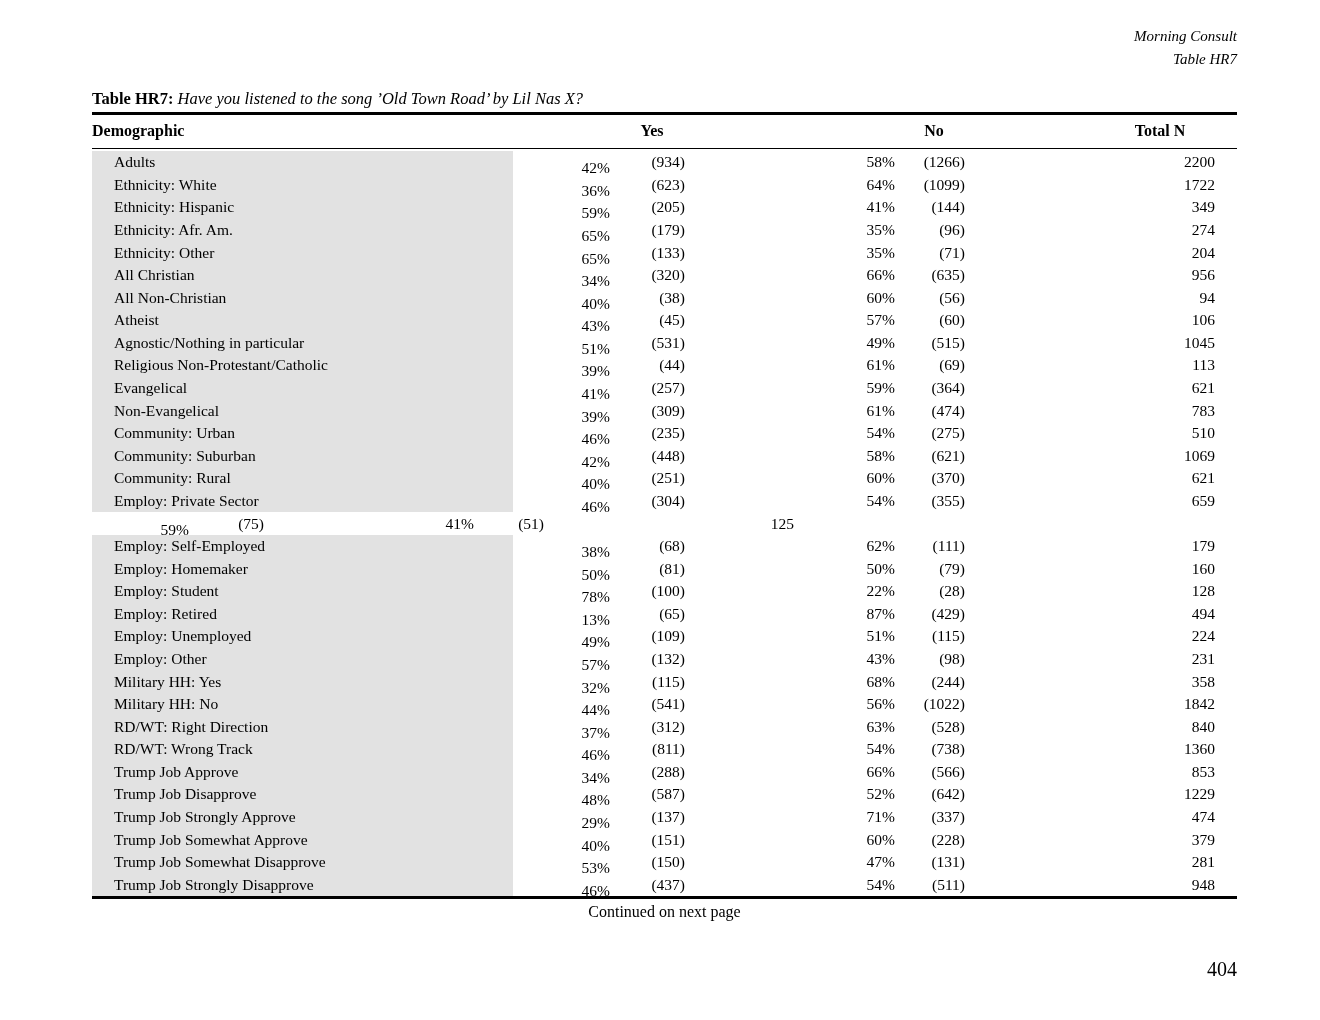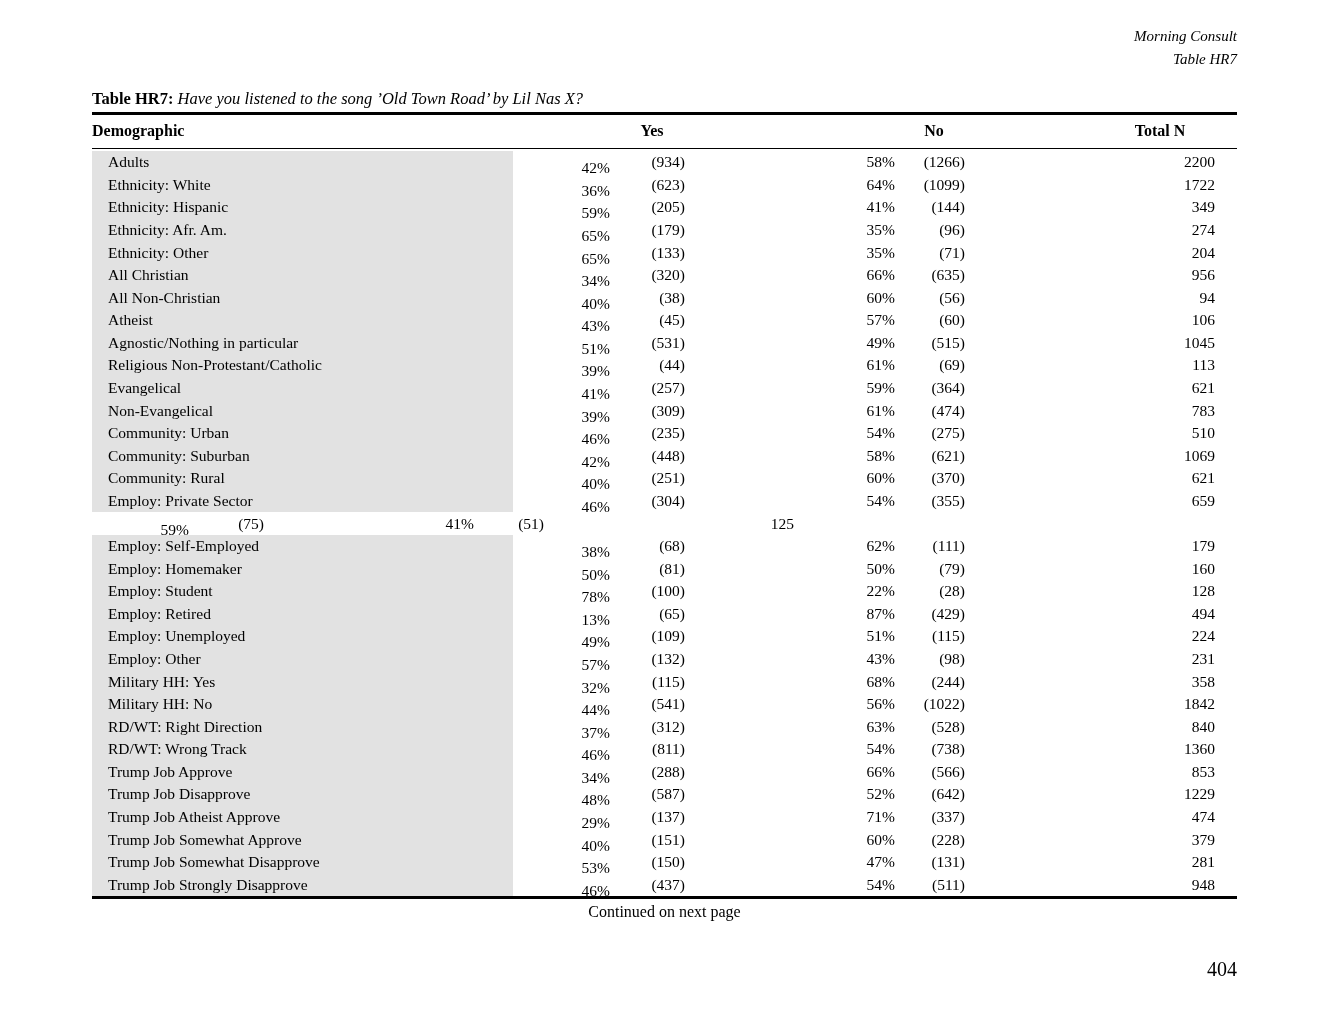--- a/index.html
+++ b/index.html
@@ -58,21 +58,21 @@
   .trow {
     display: flex;
     height: 22.58px;
     font-size: 15.5px;
     white-space: nowrap;
   }
   .cell { display: flex; align-items: center; box-sizing: border-box; }
   .c-demo {
     width: 421px;
     background: var(--band, #e2e2e2);
-    padding-left: 16px;
+    padding-left: 22px;
   }
   .c-yes-pct { width: 97px;  justify-content: flex-end; margin-top: 12px; }
   .c-yes-n   { width: 75px;  justify-content: flex-end; }
   .c-no-pct  { width: 210px; justify-content: flex-end; }
   .c-no-n    { width: 70px;  justify-content: flex-end; }
   .c-total   { width: 250px; justify-content: flex-end; }
 
   .continued {
     position: absolute;
     top: 903px;
@@ -339,21 +339,21 @@
         </div>
         <div class="trow">
           <span class="cell c-demo">Trump Job Disapprove</span>
           <span class="cell c-yes-pct">48%</span>
           <span class="cell c-yes-n">(587)</span>
           <span class="cell c-no-pct">52%</span>
           <span class="cell c-no-n">(642)</span>
           <span class="cell c-total">1229</span>
         </div>
         <div class="trow">
-          <span class="cell c-demo">Trump Job Atheist Approve</span>
+          <span class="cell c-demo">Trump Job Strongly Approve</span>
           <span class="cell c-yes-pct">29%</span>
           <span class="cell c-yes-n">(137)</span>
           <span class="cell c-no-pct">71%</span>
           <span class="cell c-no-n">(337)</span>
           <span class="cell c-total">474</span>
         </div>
         <div class="trow">
           <span class="cell c-demo">Trump Job Somewhat Approve</span>
           <span class="cell c-yes-pct">40%</span>
           <span class="cell c-yes-n">(151)</span>

